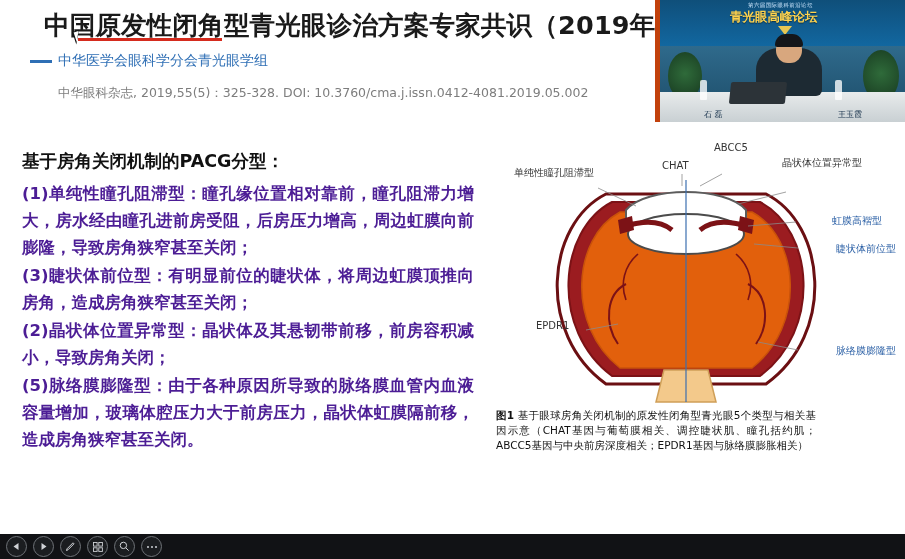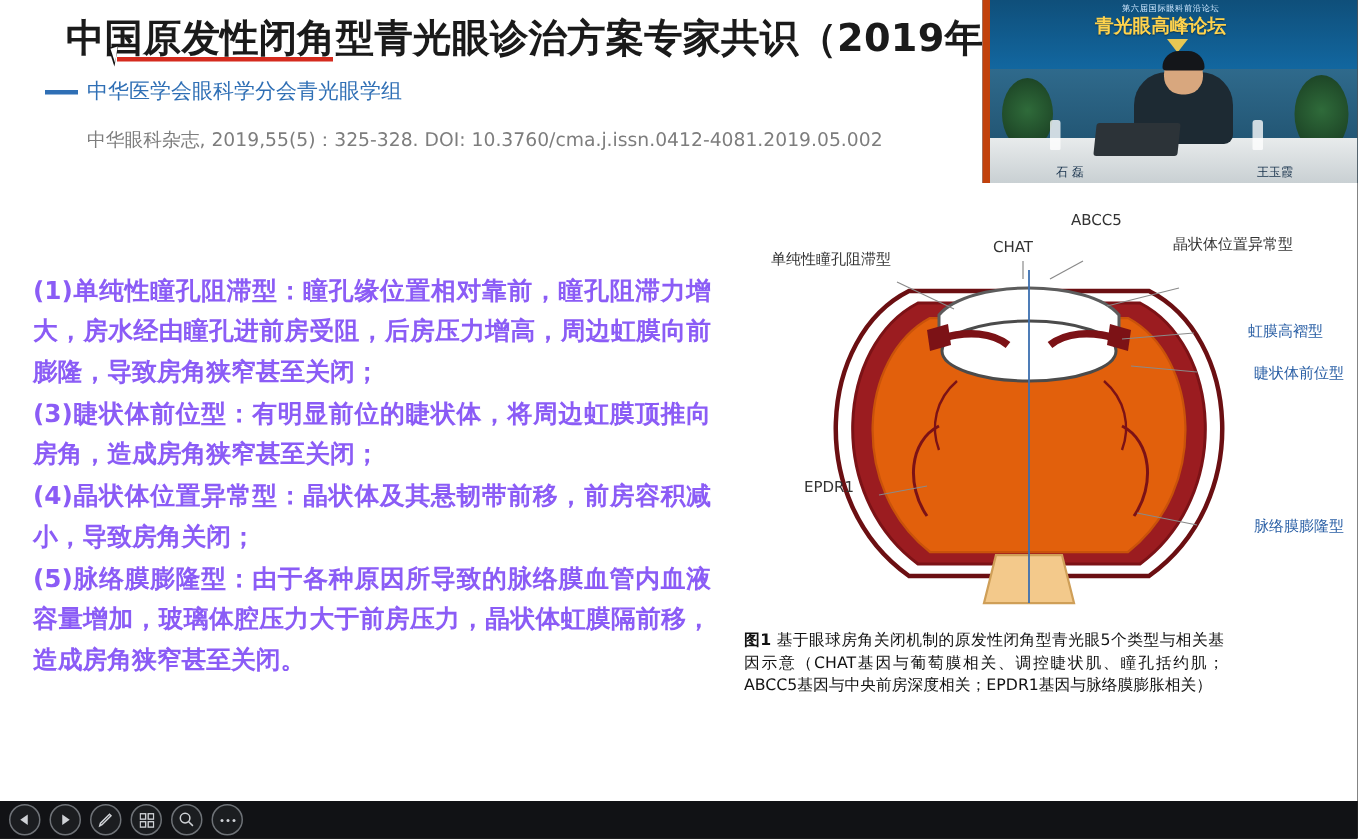--- a/index.html
+++ b/index.html
@@ -140,21 +140,21 @@
     white-space: nowrap;
   }
 
   .body-list {
     position: absolute;
     left: 22px;
     top: 58px;
     width: 452px;
     font-size: 16.5px;
     line-height: 27px;
-    color: #8b5cf6;
+    color: #4c1d95;
     font-family: "DejaVu Sans", "Liberation Sans", sans-serif;
     font-weight: bold;
     text-align: justify;
   }
   .body-list .item {
     margin-bottom: 1px;
   }
 
   
   .figure {
@@ -167,21 +167,20 @@
   .figure-caption {
     position: absolute;
     left: 496px;
     top: 286px;
     width: 320px;
     font-size: 10.5px;
     line-height: 15px;
     color: #111;
     font-family: "DejaVu Sans", "Liberation Sans", sans-serif;
     text-align: justify;
-    margin-top: 12px;
   }
   .figure-caption b { font-weight: bold; }
 
   .fig-label {
     position: absolute;
     font-size: 10px;
     color: #333;
     font-family: "DejaVu Sans", "Liberation Sans", sans-serif;
     white-space: nowrap;
   }
@@ -363,25 +362,26 @@
 
       <div class="subtitle-row">
         <div class="subtitle-dash"></div>
         <div class="slide-subtitle">中华医学会眼科学分会青光眼学组</div>
       </div>
 
       <div class="slide-citation">中华眼科杂志, 2019,55(5)：325-328. DOI: 10.3760/cma.j.issn.0412-4081.2019.05.002</div>
     </div>
 
     <div class="slide-body">
+      <div class="body-heading">基于房角关闭机制的PACG分型：</div>
 
       <div class="body-list">
         <div class="item">(1)单纯性瞳孔阻滞型：瞳孔缘位置相对靠前，瞳孔阻滞力增大，房水经由瞳孔进前房受阻，后房压力增高，周边虹膜向前膨隆，导致房角狭窄甚至关闭；</div>
         <div class="item">(3)睫状体前位型：有明显前位的睫状体，将周边虹膜顶推向房角，造成房角狭窄甚至关闭；</div>
-        <div class="item">(4)晶状体位置异常型：晶状体及其悬韧带前移，前房容积减小，导致房角关闭；</div>
+        <div class="item">(2)晶状体位置异常型：晶状体及其悬韧带前移，前房容积减小，导致房角关闭；</div>
         <div class="item">(5)脉络膜膨隆型：由于各种原因所导致的脉络膜血管内血液容量增加，玻璃体腔压力大于前房压力，晶状体虹膜隔前移，造成房角狭窄甚至关闭。</div>
       </div>
 
       <div class="figure">
         <svg width="400" height="270" viewBox="0 0 400 270">
 
           <path d="M120 60 C 60 90, 50 200, 120 250 L 280 250 C 350 200, 340 90, 280 60 Z" fill="#ffffff" stroke="#6b0f12" stroke-width="3"></path>
 
           <path d="M126 68 C 72 96, 64 196, 126 242 L 274 242 C 336 196, 328 96, 274 68 Z" fill="#9b1c20" stroke="#7c1216" stroke-width="2"></path>
 

